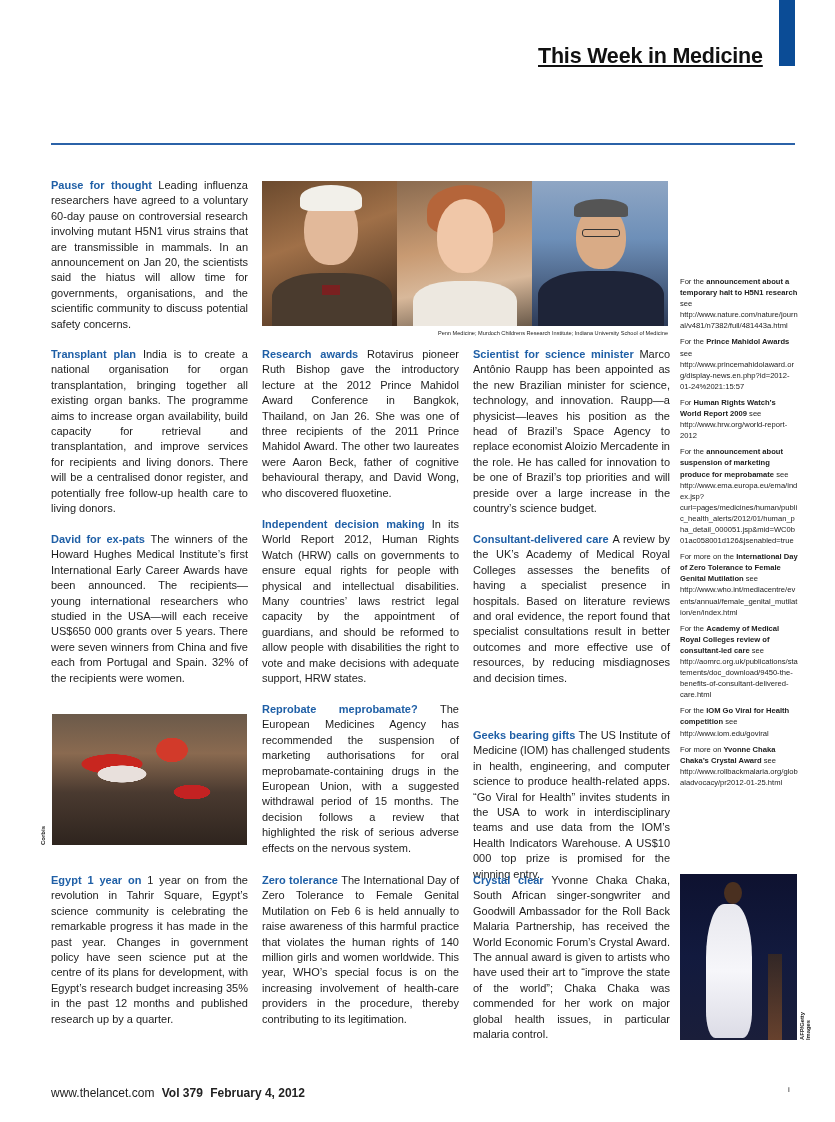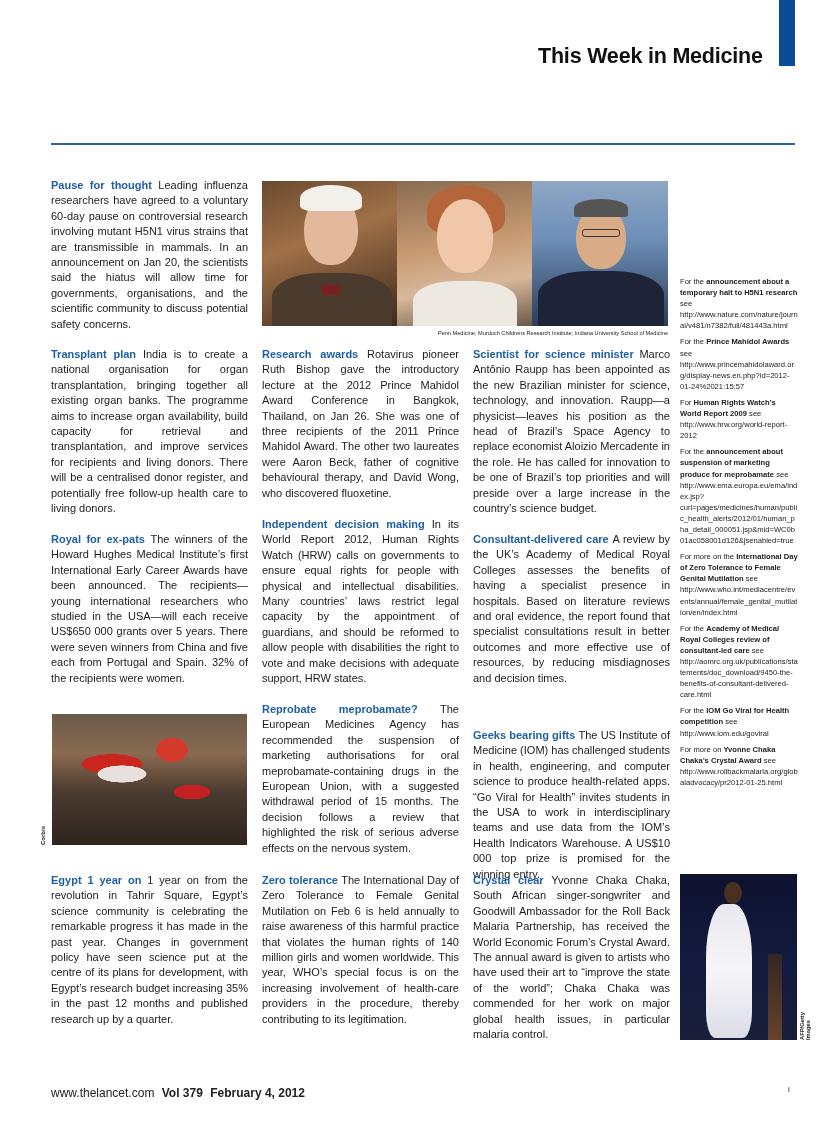--- a/index.html
+++ b/index.html
@@ -2,21 +2,21 @@
 <html><head>
 <meta charset="utf-8">
 <style>
   * { margin: 0; padding: 0; box-sizing: border-box; }
   html, body { width: 835px; height: 1122px; background: #ffffff; overflow: hidden; }
   body { position: relative; font-family: "Liberation Sans", "DejaVu Sans", sans-serif; color: #1a1a1a; }
 
   .header-title {
     position: absolute; left: 538px; top: 44px;
     font-family: "Liberation Sans", sans-serif; font-weight: bold;
-    font-size: 21.5px; color: #111; letter-spacing: -0.2px;
+    font-size: 21.5px; color: #111; letter-spacing: -0.2px; text-decoration: underline;
   }
   .header-tab {
     position: absolute; left: 779px; top: 0px; width: 16px; height: 66px; background: #0b4c96;
   }
   .header-rule {
     position: absolute; left: 51px; top: 143px; width: 744px; height: 2px; background: #2b62a8;
   }
 
   .article {
     position: absolute; width: 197px;
@@ -98,21 +98,21 @@
 
 <div class="article" style="left:51px; top:178px;">
   <span class="head">Pause for thought </span>
   <span>Leading influenza researchers have agreed to a voluntary 60-day pause on controversial research involving mutant H5N1 virus strains that are transmissible in mammals. In an announcement on Jan 20, the scientists said the hiatus will allow time for governments, organisations, and the scientific community to discuss potential safety concerns.</span>
 </div>
 <div class="article" style="left:51px; top:347px;">
   <span class="head">Transplant plan </span>
   <span>India is to create a national organisation for organ transplantation, bringing together all existing organ banks. The programme aims to increase organ availability, build capacity for retrieval and transplantation, and improve services for recipients and living donors. There will be a centralised donor register, and potentially free follow-up health care to living donors.</span>
 </div>
 <div class="article" style="left:51px; top:532px;">
-  <span class="head">Royal for ex-pats </span>
+  <span class="head">David for ex-pats </span>
   <span>The winners of the Howard Hughes Medical Institute’s first International Early Career Awards have been announced. The recipients—young international researchers who studied in the USA—will each receive US$650 000 grants over 5 years. There were seven winners from China and five each from Portugal and Spain. 32% of the recipients were women.</span>
 </div>
 
 <div class="photo photo-egypt"></div>
 <div class="credit-egypt">Corbis</div>
 
 <div class="article" style="left:51px; top:873px;">
   <span class="head">Egypt 1 year on </span>
   <span>1 year on from the revolution in Tahrir Square, Egypt’s science community is celebrating the remarkable progress it has made in the past year. Changes in government policy have seen science put at the centre of its plans for development, with Egypt’s research budget increasing 35% in the past 12 months and published research up by a quarter.</span>
 </div>

